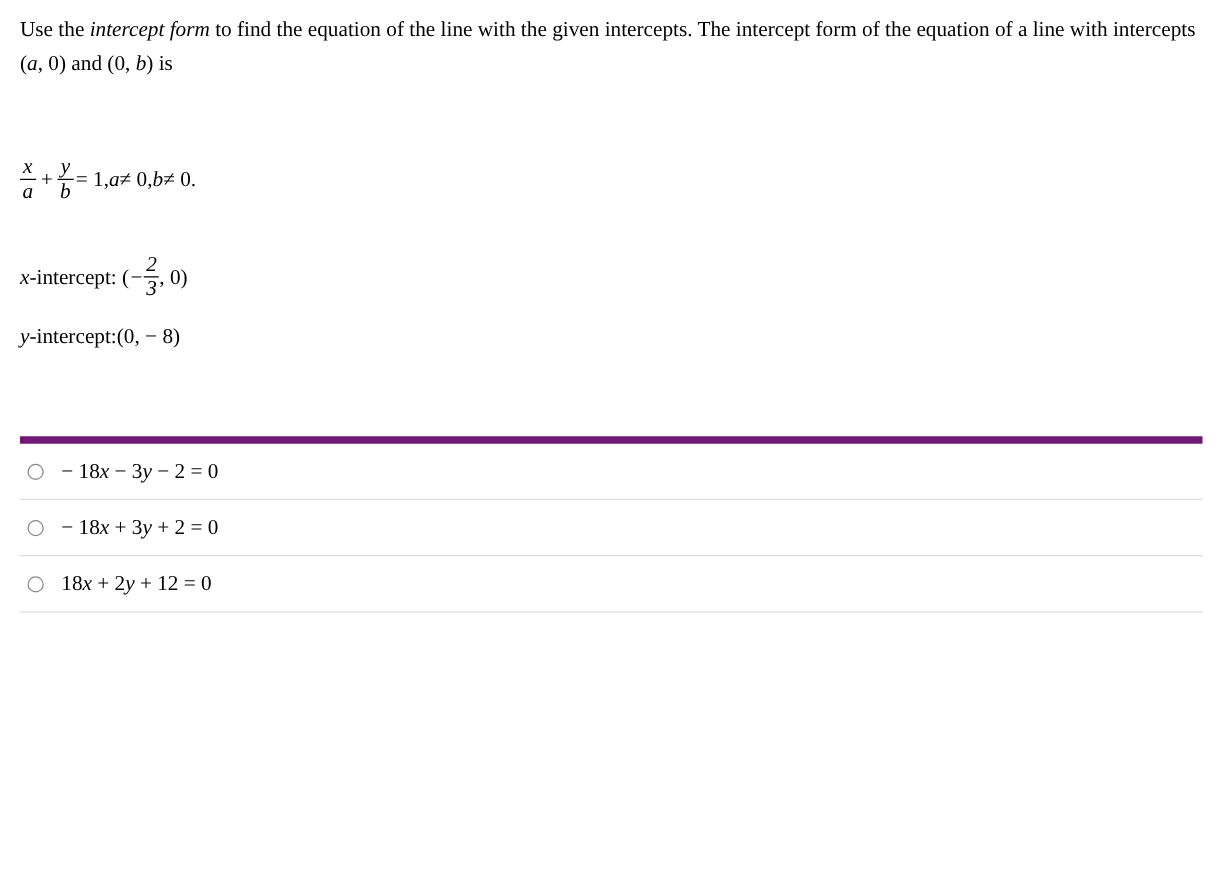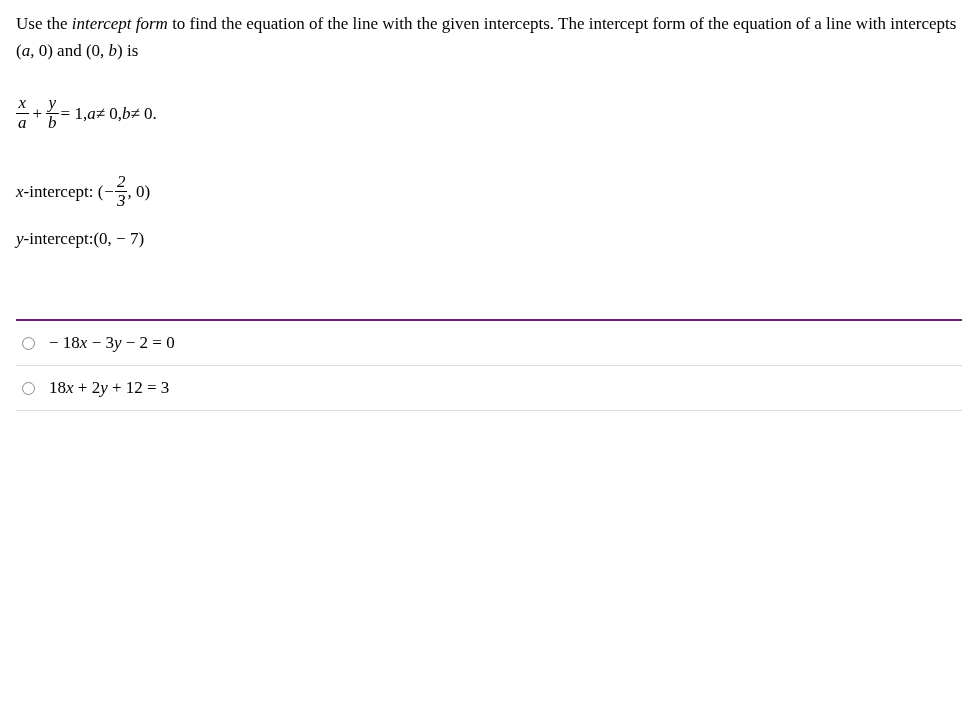--- a/index.html
+++ b/index.html
@@ -10,20 +10,21 @@
     body {
       font-family: "Times New Roman", serif;
       font-size: 17px;
       color: #000;
       background: #fff;
       padding: 10px 16px;
       width: 978px;
     }
     .prompt-text {
       line-height: 1.6;
+      margin-bottom: 30px;
     }
     .italic {
       font-style: italic;
     }
     .formula {
       margin: 30px 0 40px 0;
       font-size: 17px;
     }
     .frac {
       display: inline-block;
@@ -58,21 +59,21 @@
       margin-top: 70px;
     }
     .option {
       display: flex;
       align-items: center;
       padding: 12px 6px;
       border-bottom: 1px solid #ddd;
       font-size: 17px;
     }
     .option:first-child {
-      border-top: 2px solid #701a75;
+      border-top: 6px solid #701a75;
     }
     .radio {
       width: 13px;
       height: 13px;
       border: 1px solid #888;
       border-radius: 50%;
       margin-right: 14px;
       flex-shrink: 0;
     }
     .option-text {
@@ -119,33 +120,39 @@
       <span style="padding:0 1px">−</span>
       <span class="frac">
       <span class="num">2</span>
       <span class="den">3</span>
     </span>
       <span>, 0)</span>
   </div>
   <div class="intercept-line">
     <span class="intercept-label">y</span>
       <span>-intercept: </span>
-      <span>(0, − 7)</span>
+      <span>(0, − 8)</span>
   </div>
 </div>
 
 <div class="options">
   <div class="option">
     <span class="radio"></span>
     <span class="option-text">
       <span>− 18</span><span class="var">x</span><span> − 3</span><span class="var">y</span><span> − 2 = 0</span>
     </span>
   </div>
   <div class="option">
     <span class="radio"></span>
     <span class="option-text">
-      <span>18</span><span class="var">x</span><span> + 2</span><span class="var">y</span><span> + 12 = 3</span>
+      <span>− 18</span><span class="var">x</span><span> + 3</span><span class="var">y</span><span> + 2 = 0</span>
+    </span>
+  </div>
+  <div class="option">
+    <span class="radio"></span>
+    <span class="option-text">
+      <span>18</span><span class="var">x</span><span> + 2</span><span class="var">y</span><span> + 12 = 0</span>
     </span>
   </div>
 </div>
 
 
 
 
 </body></html>

